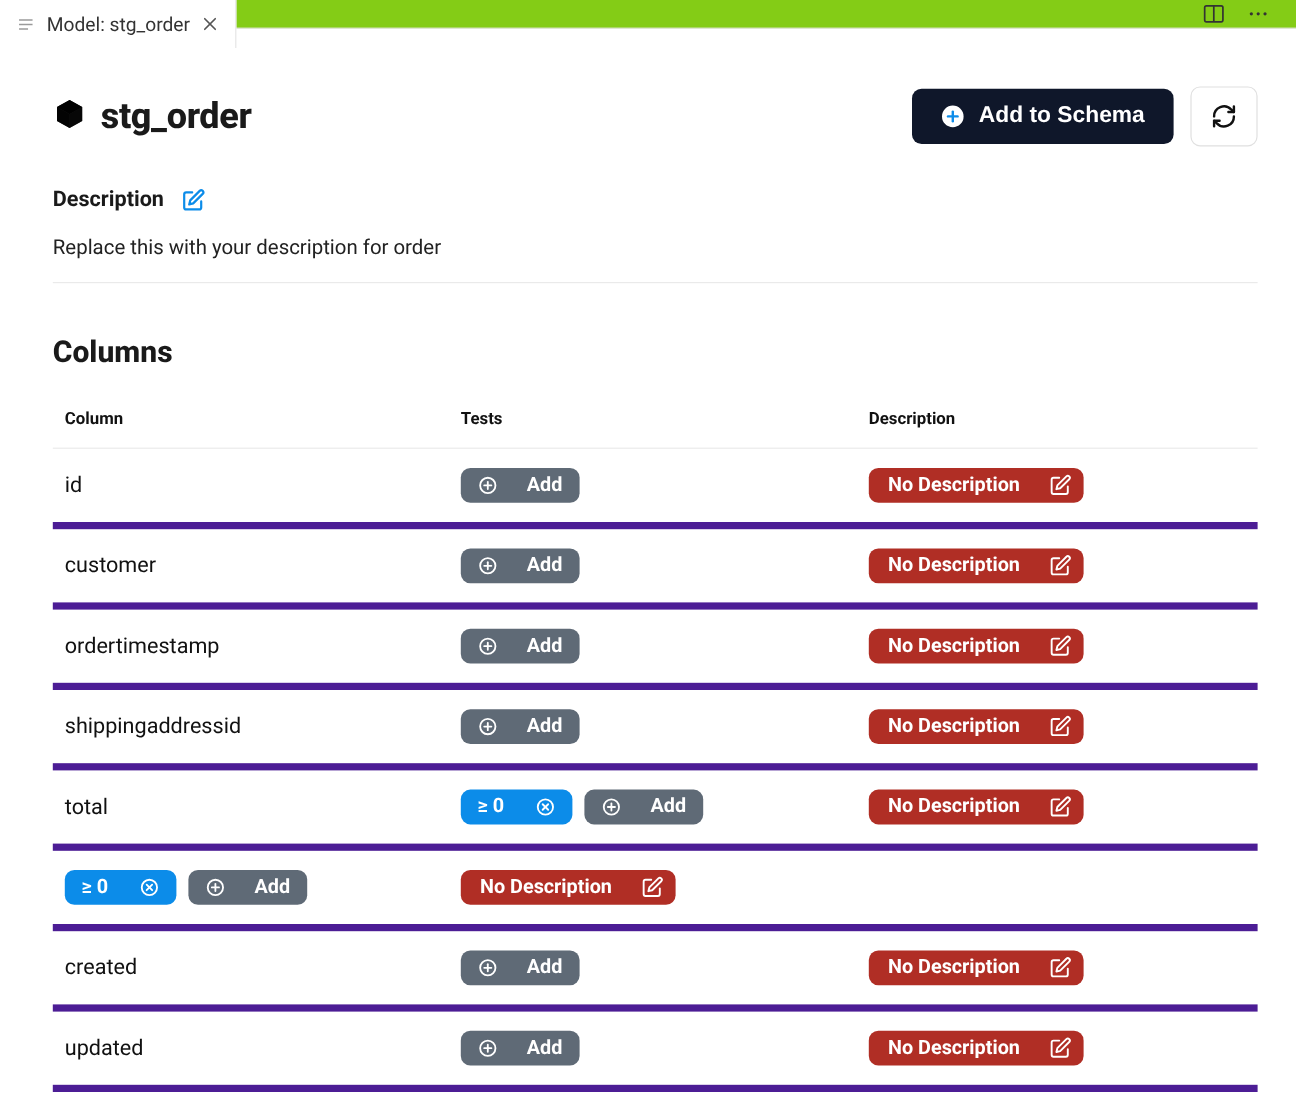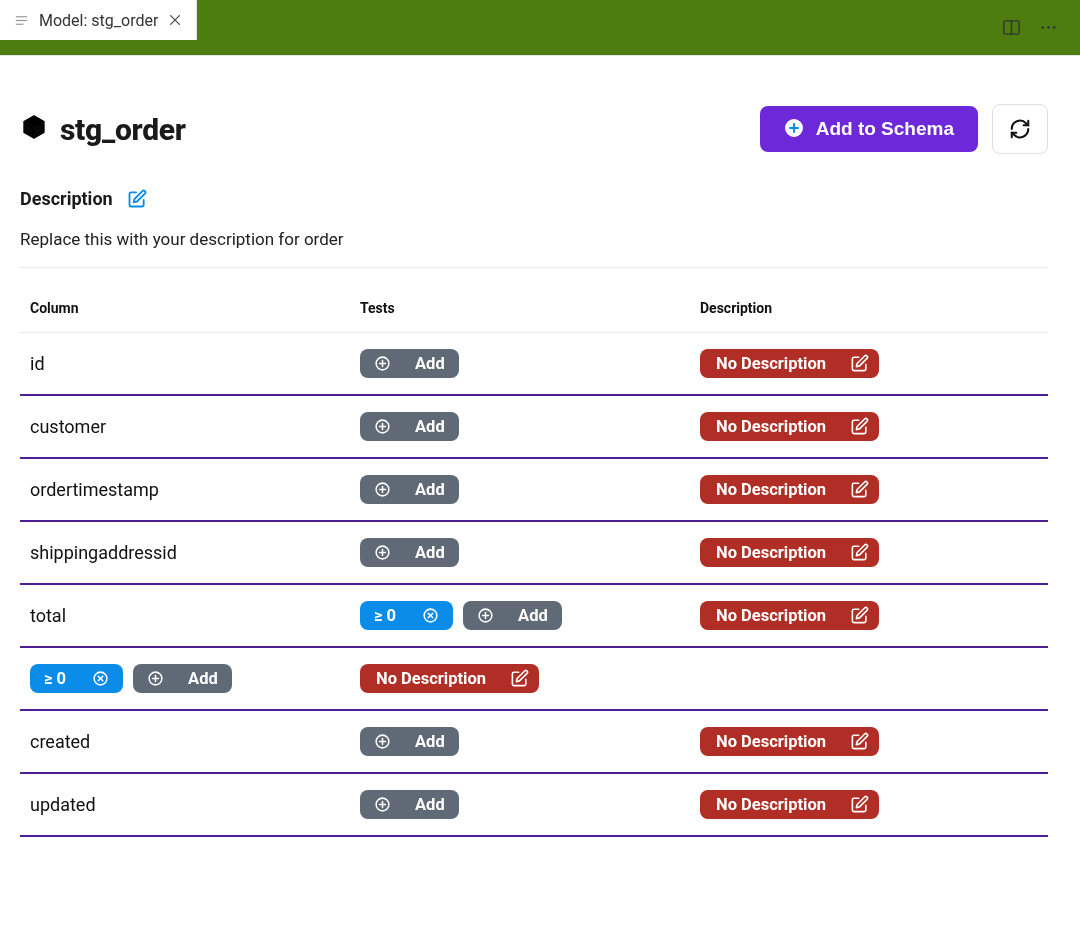--- a/index.html
+++ b/index.html
@@ -6,22 +6,22 @@
   body {
     font-family: -apple-system, BlinkMacSystemFont, "Segoe UI", Roboto, Helvetica, Arial, sans-serif;
     background: #ffffff;
     width: 1080px;
     height: 928px;
     overflow: hidden;
     color: #1a1a1a;
   }
 
   .tab-bar {
-    height: 56px;
-    background: #4d7c0f;
+    height: 24px;
+    background: #84cc16;
     border-bottom: 1px solid #e5e5e5;
     display: flex;
     align-items: stretch;
     justify-content: space-between;
     gap: 20px;
   }
   .tab-bar-left {
     display: flex;
     align-items: stretch;
   }
@@ -52,21 +52,21 @@
     padding-right: 22px;
   }
   .tab-bar-right span {
     display: inline-flex;
     color: #333;
     cursor: pointer;
   }
 
   .content {
     background: #ffffff;
-    padding: 28px 32px 0 20px;
+    padding: 28px 32px 0 44px;
   }
 
   .title-row {
     display: flex;
     align-items: center;
     justify-content: space-between;
     margin-top: 20px;
   }
   .title-left {
     display: flex;
@@ -77,28 +77,29 @@
     font-size: 30px;
     font-weight: 800;
     letter-spacing: -0.3px;
   }
   .title-right {
     display: flex;
     align-items: center;
     gap: 14px;
   }
   .btn-primary {
-    background: #6d28d9;
+    background: #0f172a;
     color: #ffffff;
     border: none;
     padding: 12px 24px;
     font-size: 19px;
     font-weight: 700;
     border-radius: 8px;
     display: inline-flex;
+    align-items: center;
     gap: 12px;
     cursor: pointer;
   }
   .btn-primary .plus-circle {
     display: inline-flex;
   }
   .btn-icon {
     width: 56px;
     height: 50px;
     background: #ffffff;
@@ -144,21 +145,21 @@
 
   .table {
     width: 100%;
     margin-top: 16px;
   }
   .thead, .row {
     display: grid;
     grid-template-columns: 330px 340px 1fr;
     align-items: center;
     padding: 16px 10px;
-    border-bottom: 2px solid #4c1d95;
+    border-bottom: 6px solid #4c1d95;
   }
   .thead {
     border-bottom: 1px solid #eaeaea;
     font-size: 14px;
     font-weight: 700;
     color: #111;
   }
   .row .col-name {
     font-size: 18px;
     color: #111;
@@ -286,20 +287,21 @@
       <span class="edit-icon-blue">
         <svg width="20" height="20" viewBox="0 0 24 24" fill="none" stroke="currentColor" stroke-width="2.2" stroke-linecap="round" stroke-linejoin="round">
           <path d="M11 4H5a2 2 0 0 0-2 2v13a2 2 0 0 0 2 2h13a2 2 0 0 0 2-2v-6"></path>
           <path d="M18.5 2.5a2.12 2.12 0 0 1 3 3L12 15l-4 1 1-4 9.5-9.5z"></path>
         </svg>
       </span>
     </div>
     <div class="desc-text">Replace this with your description for order</div>
   </div>
 
+  <div class="columns-heading">Columns</div>
 
   <div class="table">
     <div class="thead">
       <div>Column</div>
       <div>Tests</div>
       <div>Description</div>
     </div>
     <div id="rows-container">
         <div class="row">
           <div class="col-name">id</div>

